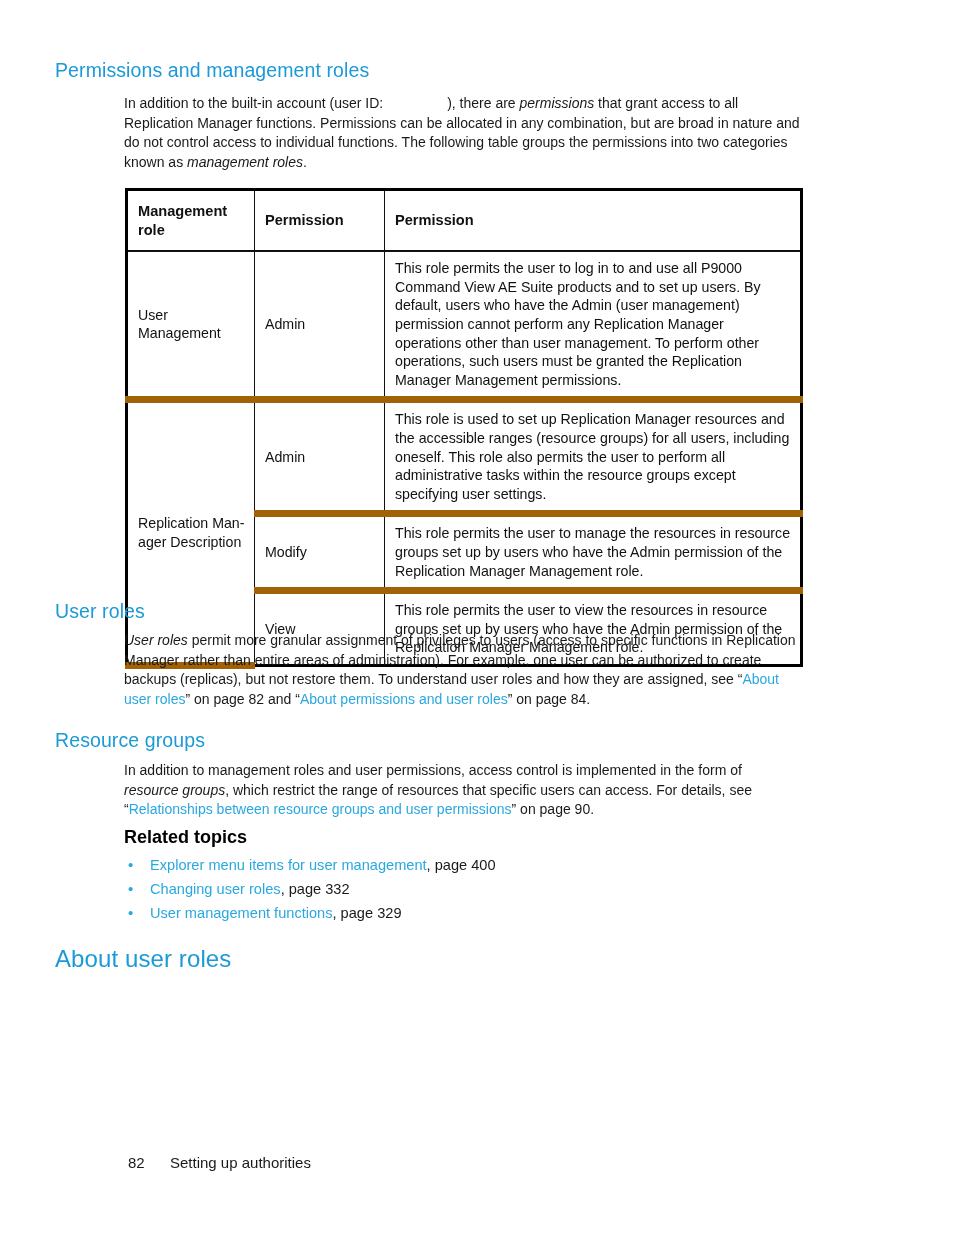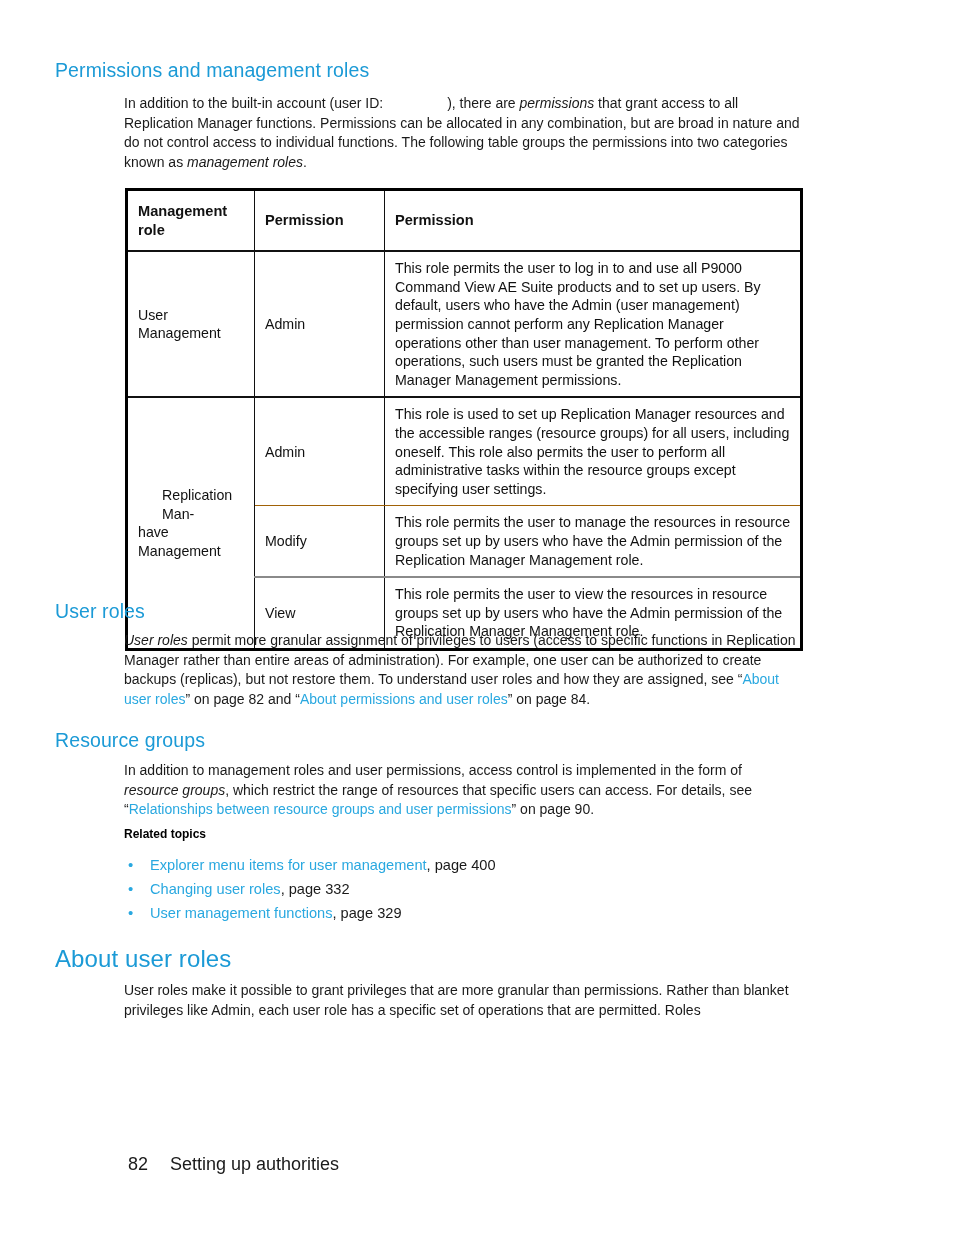--- a/index.html
+++ b/index.html
@@ -59,21 +59,21 @@
   }
   .redact {
     display: inline-block;
     width: 64px;
   }
 
   
   .rt-head {
     position: absolute;
     left: 124px;
-    font-size: 12px;
+    font-size: 18px;
     font-weight: bold;
     color: #000;
   }
   .rt-list {
     position: absolute;
     left: 124px;
     width: 600px;
     font-size: 14.6px;
     line-height: 24px;
   }
@@ -113,21 +113,21 @@
   table.roles col.c3 { width: 417px; }
 
   table.roles th,
   table.roles td {
     vertical-align: middle;
     padding: 7px 9px 7px 10px;
     font-size: 14.2px;
     line-height: 18.6px;
     color: #111;
     border-right: 1px solid #111;
-    border-bottom: 1px solid #a16207;
+    border-bottom: 7px solid #a16207;
     background: #fff;
   }
   table.roles th:last-child,
   table.roles td:last-child { border-right: none; }
 
   table.roles thead th {
     font-weight: bold;
     font-size: 14.6px;
     text-align: left;
     padding-top: 11px;
@@ -142,21 +142,21 @@
 
   tr.lastrow td { border-bottom: none; }
   tr.greytop td { border-top: 2px solid #8a8a8a; }
   tr.heavytop td { border-top: 2px solid #111; }
 
   
   .footer {
     position: absolute;
     left: 128px;
     top: 1146px;
-    font-size: 18px;
+    font-size: 15px;
     color: #1a1a1a;
   }
   .footer .pg {
     display: inline-block;
     width: 42px;
   }
 </style>
 </head>
 <body>
 
@@ -186,22 +186,22 @@
         </tr>
       </thead>
       <tbody>
         <tr>
           <td class="rolecell">User Management</td>
           <td class="permcell">Admin</td>
           <td class="desc">This role permits the user to log in to and use all P9000 Command View AE Suite products and to set up users. By default, users who have the Admin (user management) permission cannot perform any Replication Manager operations other than user management. To perform other operations, such users must be granted the Replication Manager Management permissions.</td>
         </tr>
         <tr class="heavytop">
           <td class="rolecell" rowspan="3">
-            <span style="display:block;margin-left:24px;">Replication Man-</span>
-            <span style="display:block;">have Management</span>
+            <span style="display:block;">Replication Man-</span>
+            <span style="display:block;">ager Description</span>
           </td>
           <td class="permcell">Admin</td>
           <td class="desc">This role is used to set up Replication Manager resources and the accessible ranges (resource groups) for all users, including oneself. This role also permits the user to perform all administrative tasks within the resource groups except specifying user settings.</td>
         </tr>
         <tr>
           <td class="permcell">Modify</td>
           <td class="desc">This role permits the user to manage the resources in resource groups set up by users who have the Admin permission of the Replication Manager Management role.</td>
         </tr>
         <tr class="lastrow greytop">
           <td class="permcell">View</td>
@@ -232,19 +232,18 @@
     <div class="rt-item">
       <span class="bullet">•</span><a class="lnk" href="#" style="text-decoration:none;">Changing user roles</a><span>, page 332</span>
     </div>
     <div class="rt-item">
       <span class="bullet">•</span><a class="lnk" href="#" style="text-decoration:none;">User management functions</a><span>, page 329</span>
     </div>
   </div>
 
   <div class="h1" style="top:937px;">About user roles</div>
 
-  <div class="body-block" style="top:973px;">User roles make it possible to grant privileges that are more granular than permissions. Rather than blanket privileges like Admin, each user role has a specific set of operations that are permitted. Roles</div>
 
   <div class="footer">
     <span class="pg">82</span><span>Setting up authorities</span>
   </div>
 
 </div>
 
 </body></html>

